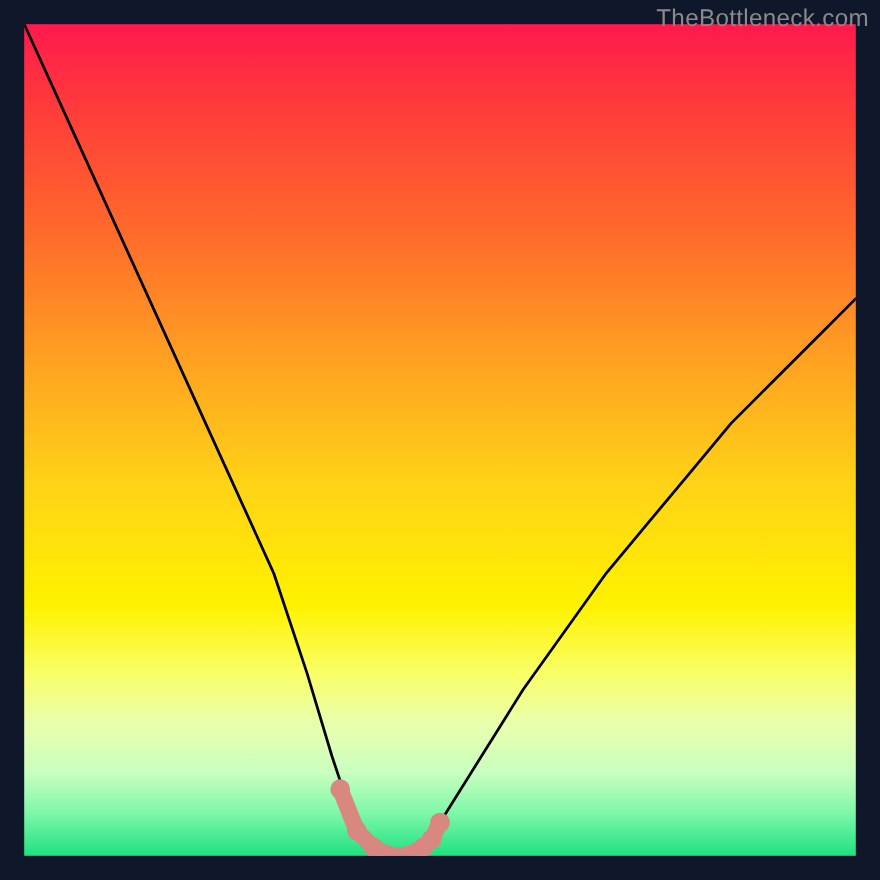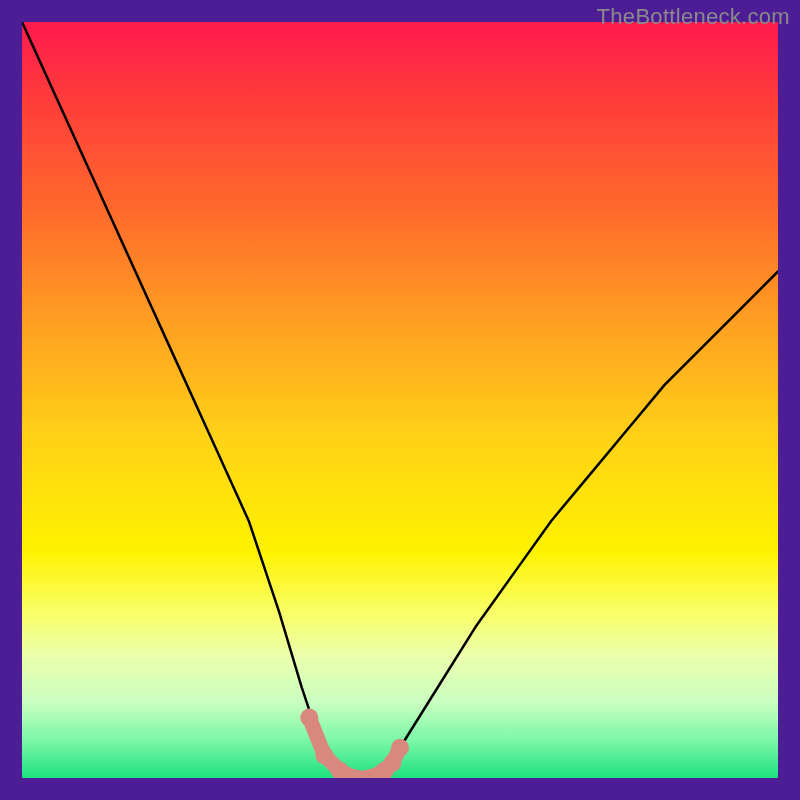--- a/index.html
+++ b/index.html
@@ -1,21 +1,21 @@
 <!DOCTYPE html>
 <html><head>
 <meta charset="utf-8">
 <style>
   * { margin: 0; padding: 0; box-sizing: border-box; }
   html, body { width: 800px; height: 800px; overflow: hidden; background: #000; }
   .stage {
     position: relative;
     width: 800px;
     height: 800px;
-    background: #4c1d95;
+    background: #0f172a;
   }
   .plot-area {
     position: absolute;
     left: 22px;
     top: 22px;
     width: 756px;
     height: 756px;
     background: linear-gradient(to bottom,
       #ff1a4d 0%,
       #ff3b3b 10%,

